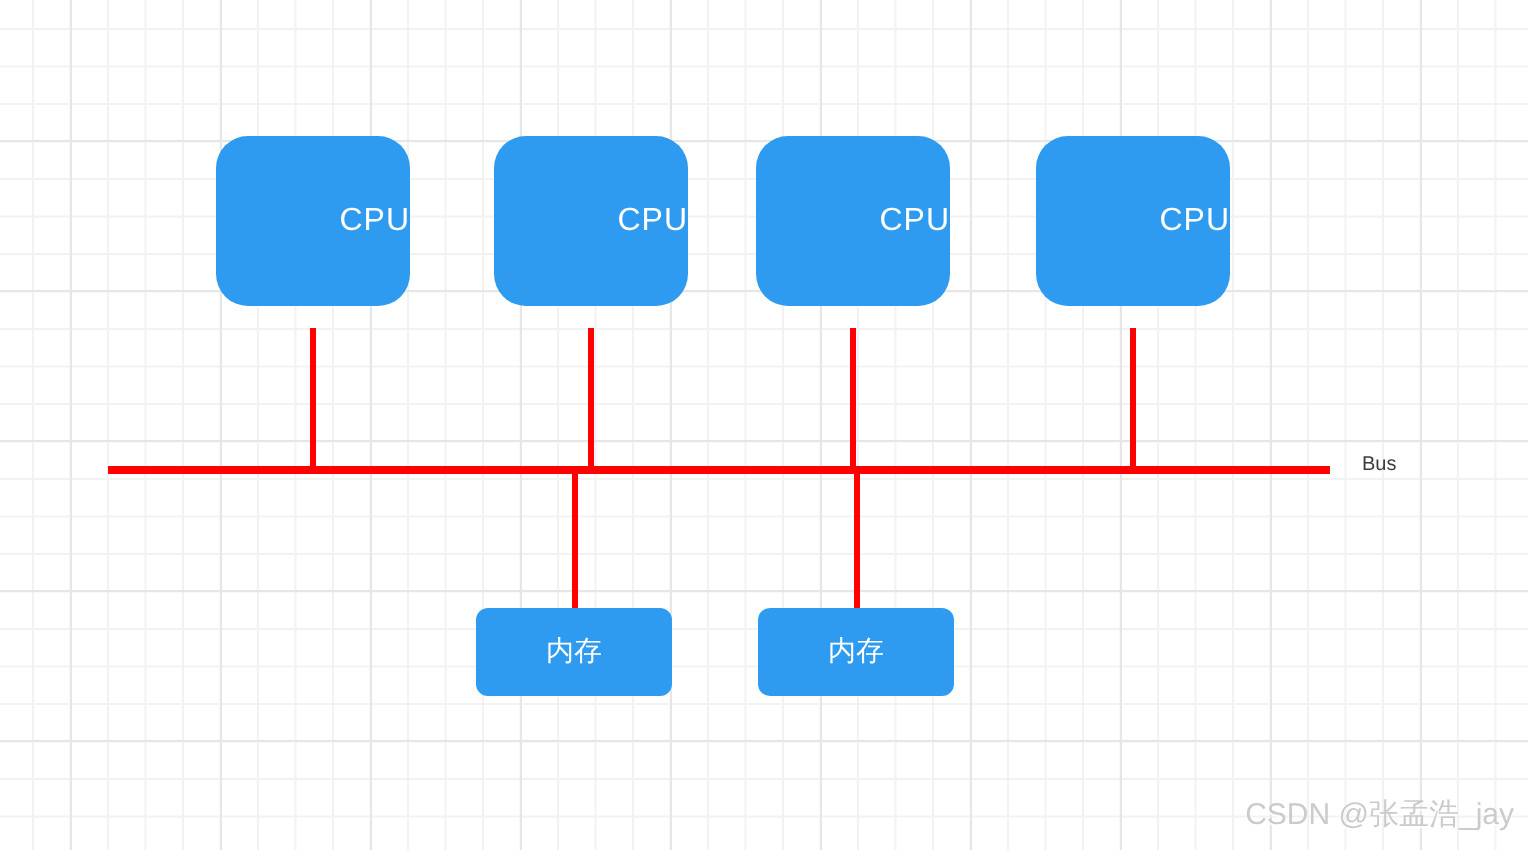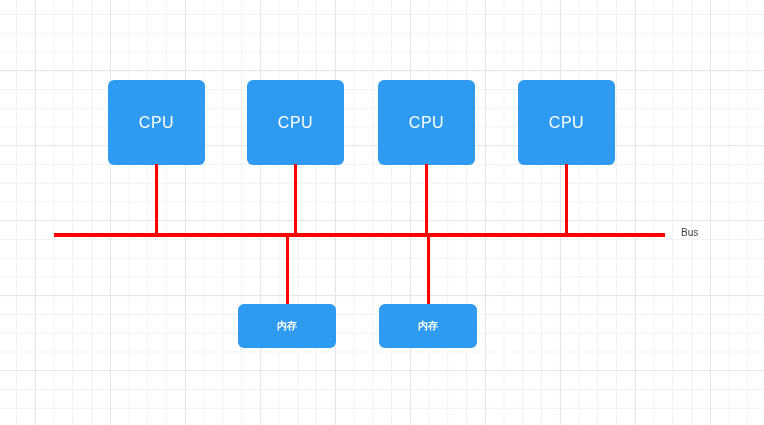--- a/index.html
+++ b/index.html
@@ -27,32 +27,33 @@
     background: #2e9bf0;
     color: #ffffff;
     display: flex;
     align-items: center;
     justify-content: center;
     box-sizing: border-box;
   }
   .node.cpu {
     width: 97px;
     height: 85px;
-    top: 80px;
-    border-radius: 6px;
+    top: 68px;
+    border-radius: 16px;
     font-size: 16px;
     letter-spacing: 0.5px;
+    justify-content: flex-end;
   }
   .node.mem {
     width: 98px;
     height: 44px;
     top: 304px;
     border-radius: 6px;
-    font-size: 10px;
-    font-weight: bold;
+    font-size: 14px;
+    font-weight: normal;
   }
   .cpu1 { left: 108px; }
   .cpu2 { left: 247px; }
   .cpu3 { left: 378px; }
   .cpu4 { left: 518px; }
   .mem1 { left: 238px; }
   .mem2 { left: 379px; }
 
   .redline {
     position: absolute;
@@ -121,14 +122,15 @@
   <div class="redline vline v-mem v-mem1"></div>
   <div class="redline vline v-mem v-mem2"></div>
 
   <div class="node mem mem1">
     <span>内存</span>
   </div>
   <div class="node mem mem2">
     <span>内存</span>
   </div>
 
+  <div class="watermark">CSDN @张孟浩_jay</div>
 
 </div>
 
 </body></html>

